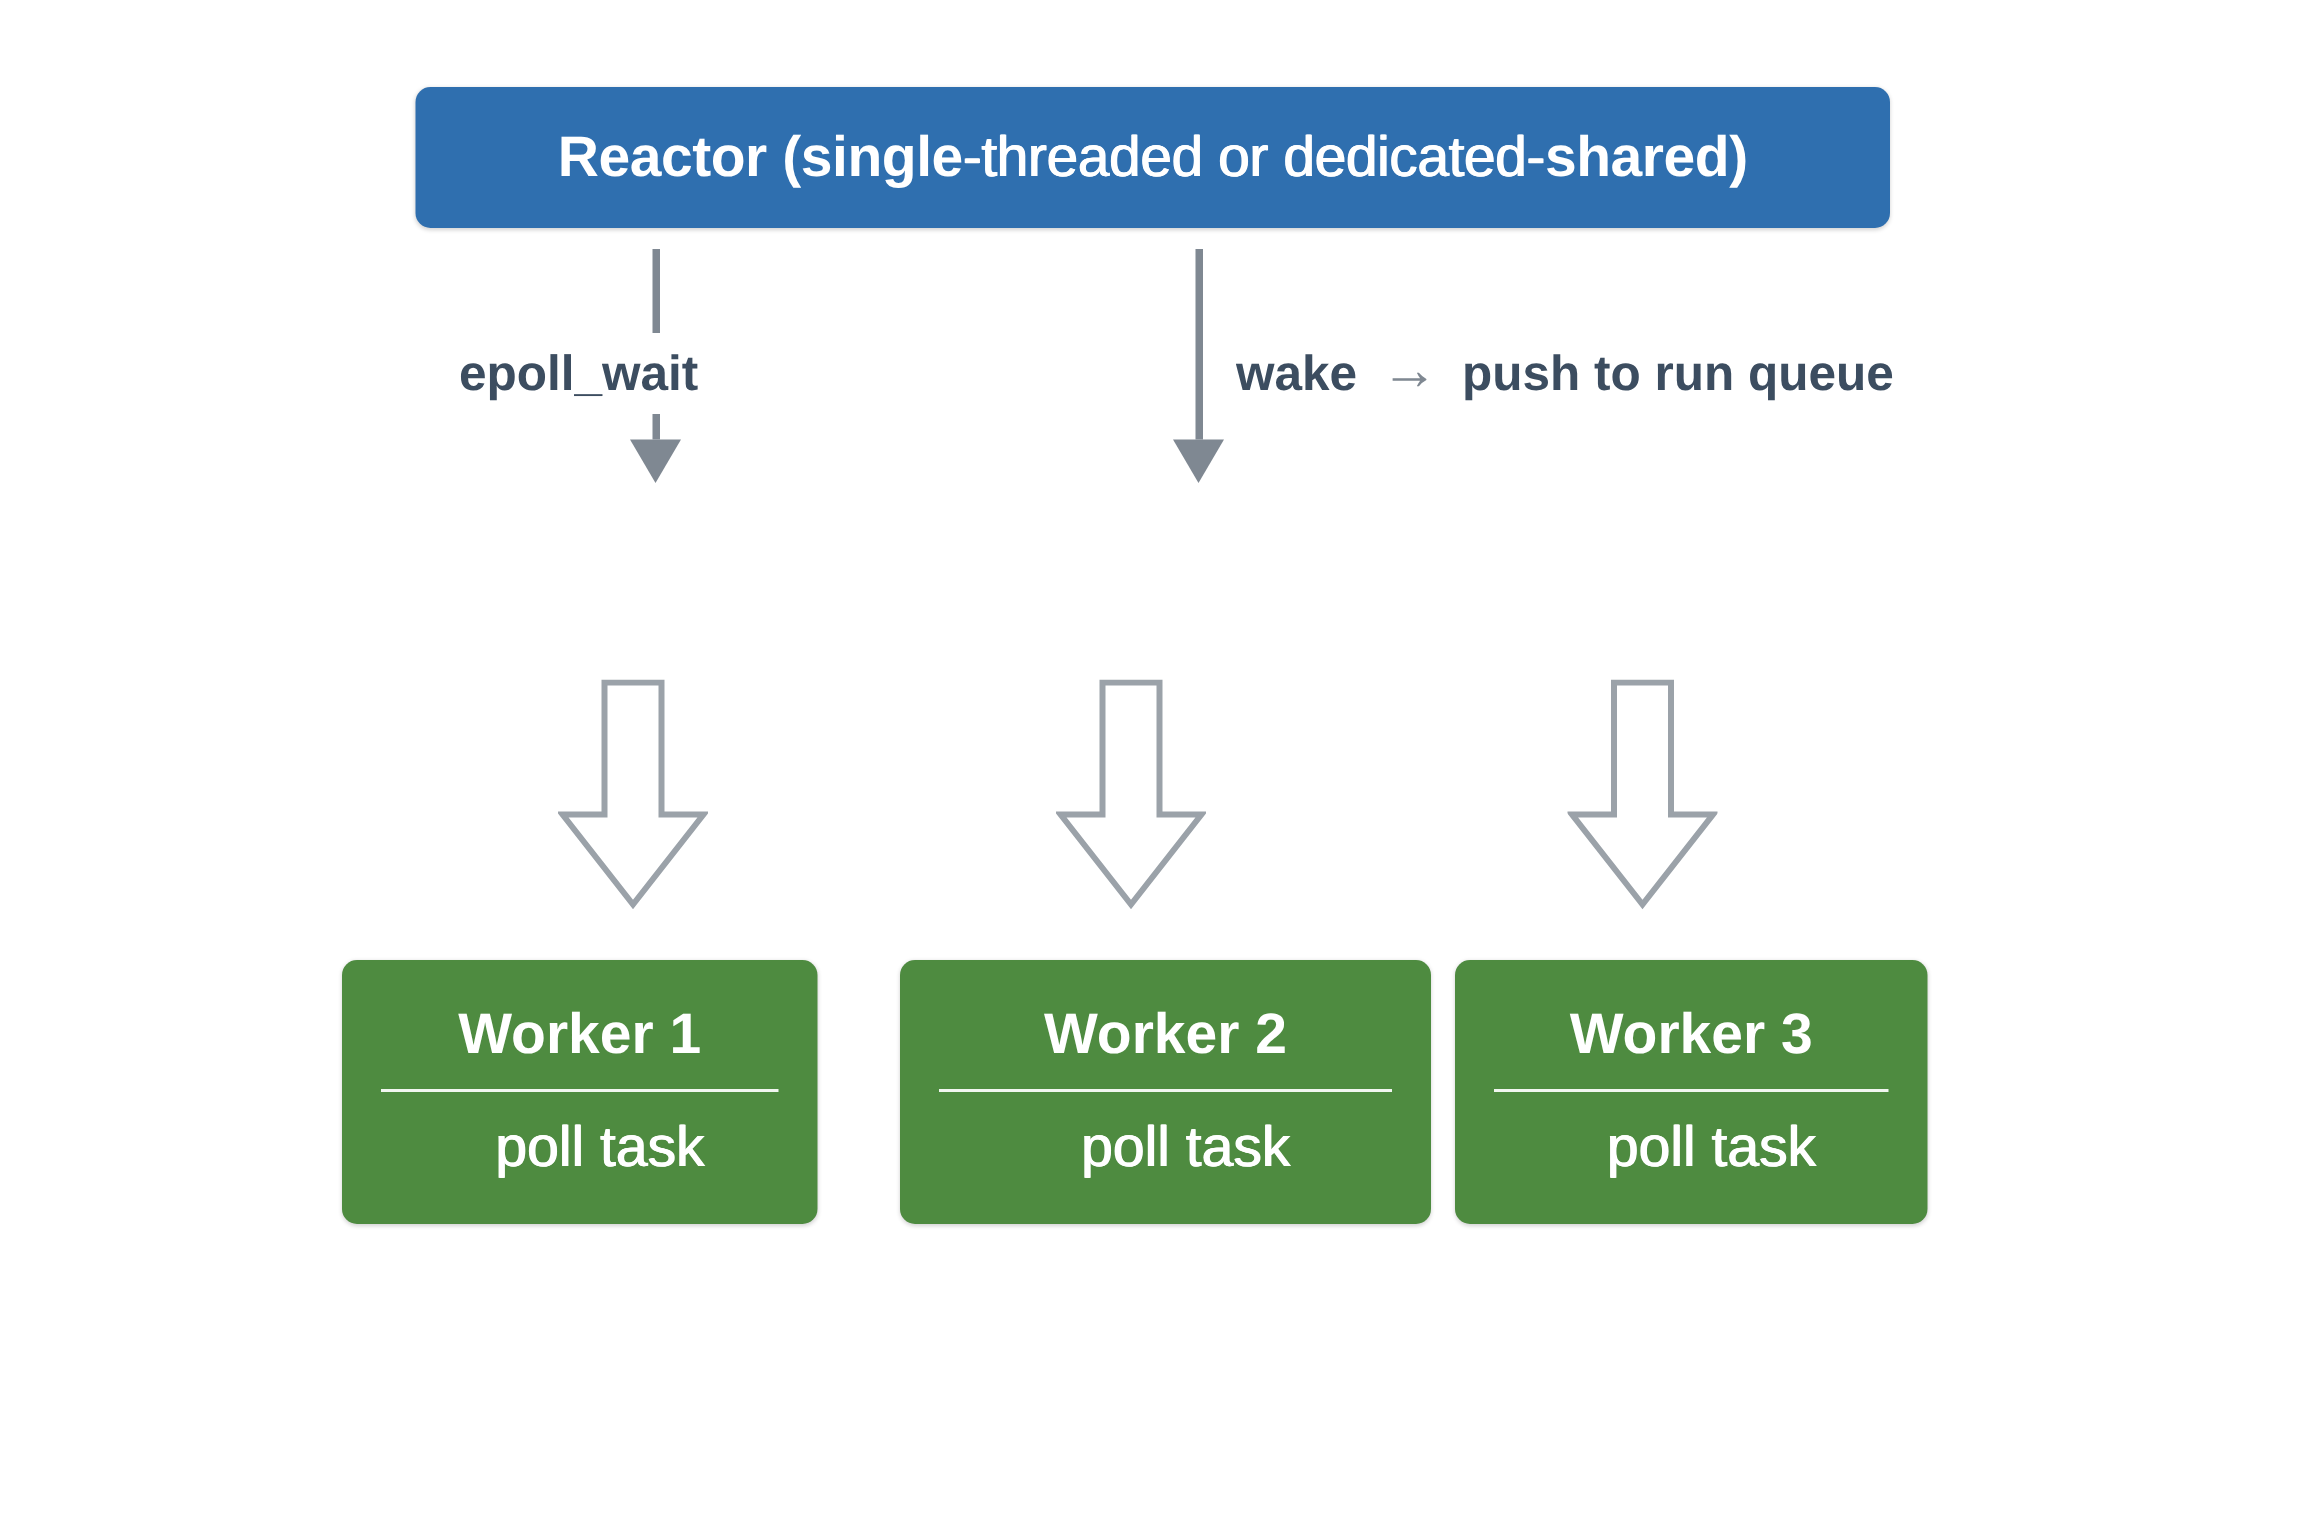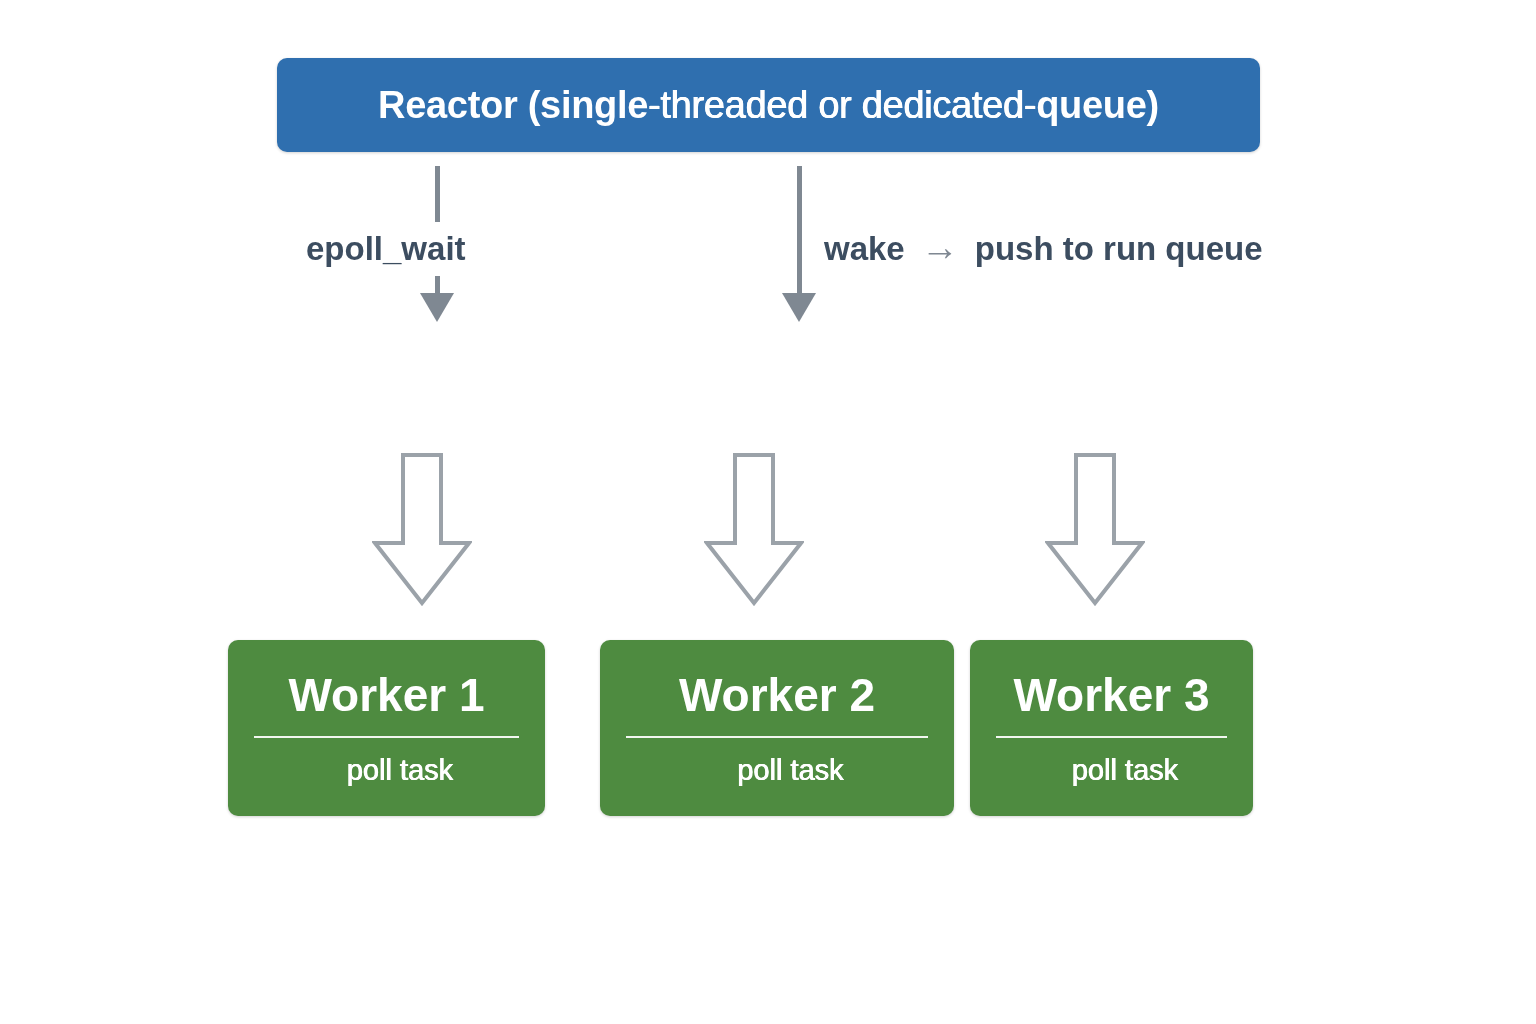--- a/index.html
+++ b/index.html
@@ -27,27 +27,27 @@
     background:var(--run-queue-orange,#E87E23);
     font-size:40px;
   }
   .worker{
     flex-direction:column;justify-content:center;
     top:640px;height:176px;
     background:var(--worker-green,#4E8B40);
   }
   .worker-1{left:228px;width:317px;}
   .worker-2{left:600px;width:354px;}
-  .worker-3{left:970px;width:283px;}
-  .worker-title{font-size:46px;font-weight:700;line-height:1.15;}
+  .worker-3{left:970px;width:315px;}
+  .worker-title{font-size:38px;font-weight:700;line-height:1.15;}
   .worker-divider{
     height:2px;background:rgba(255,255,255,.92);
     align-self:stretch;margin:14px 26px 16px 26px;border:none;
   }
-  .worker-sub{font-size:29px;margin-left:27px;}
+  .worker-sub{font-size:38px;margin-left:27px;}
   .bold{font-weight:700;}
   .semi{font-weight:400;text-shadow:0.4px 0 0 currentColor,-0.4px 0 0 currentColor;}
   .runqueue .semi{margin-left:12px;font-size:37px;}
 
   .vline{
     position:absolute;width:5px;
     background:var(--thin-arrow-gray,#7F8892);
   }
   .vhead{
     position:absolute;width:0;height:0;
@@ -77,21 +77,21 @@
   }
 </style>
 </head>
 <body>
 
 <div class="canvas">
 
   <div class="box reactor">
     <span class="bold">Reactor (single</span>
       <span class="semi">-threaded or dedicated-</span>
-      <span class="bold">queue)</span>
+      <span class="bold">shared)</span>
   </div>
 
   <div class="vline" style="left:435px;top:166px;height:127px;"></div>
   <div class="vhead" style="left:420px;top:293px;"></div>
   <div class="edge-label" style="left:294px;top:222px;">
     <span>epoll_wait</span>
   </div>
 
   <div class="vline" style="left:797px;top:166px;height:127px;"></div>
   <div class="vhead" style="left:782px;top:293px;"></div>

